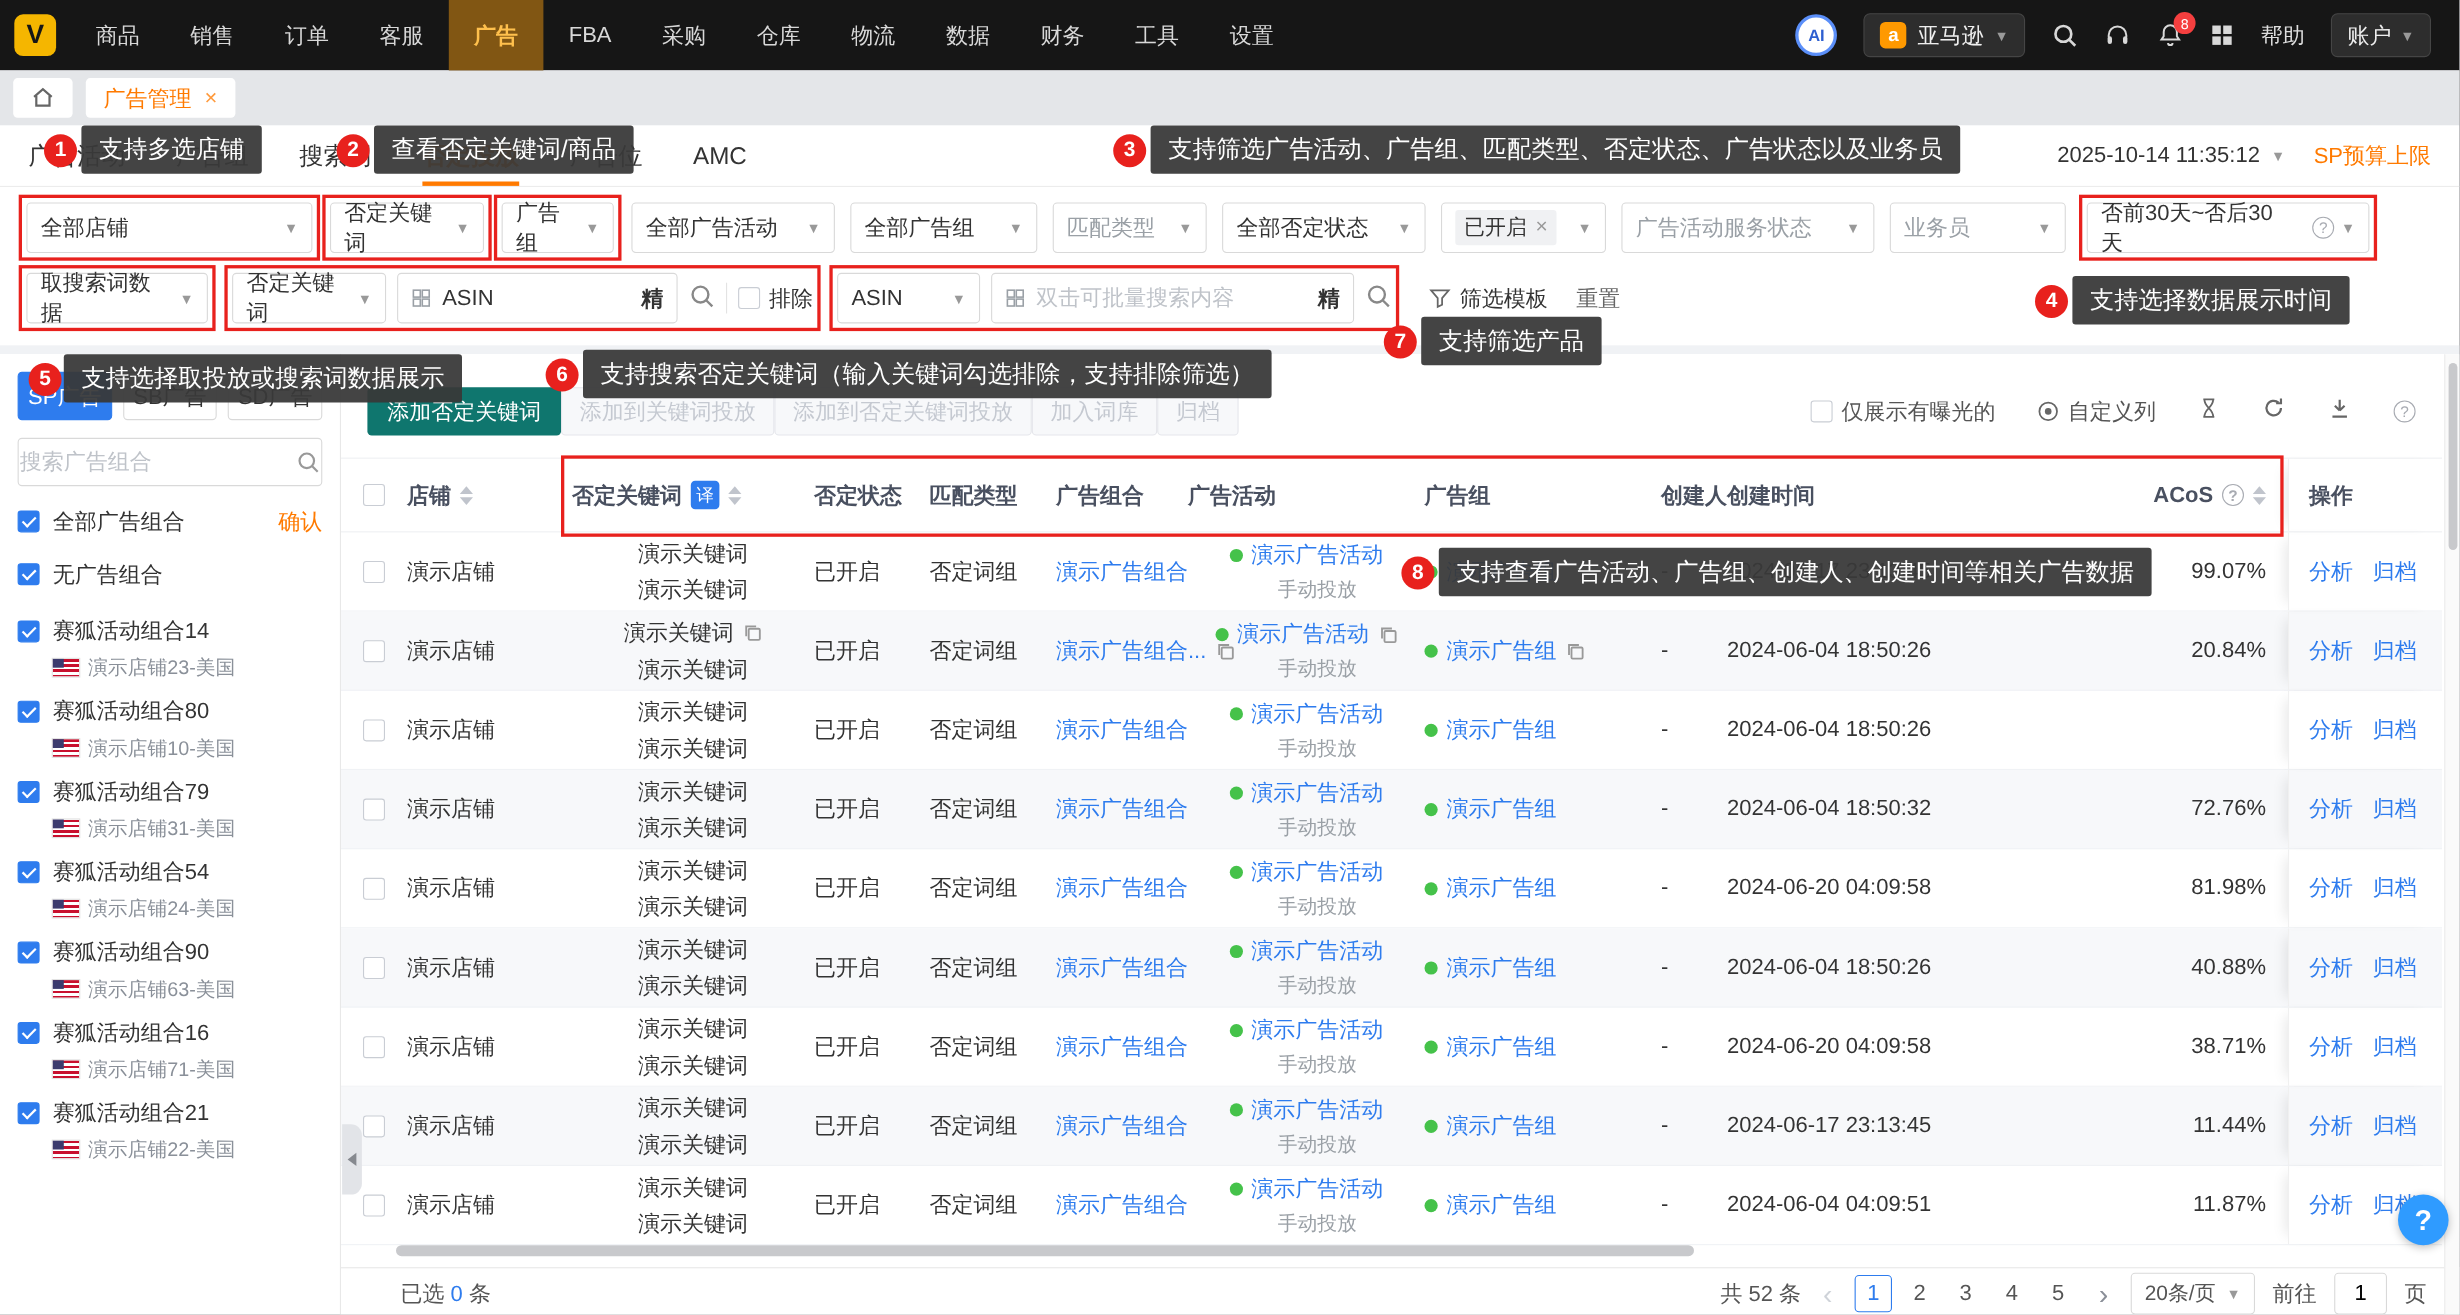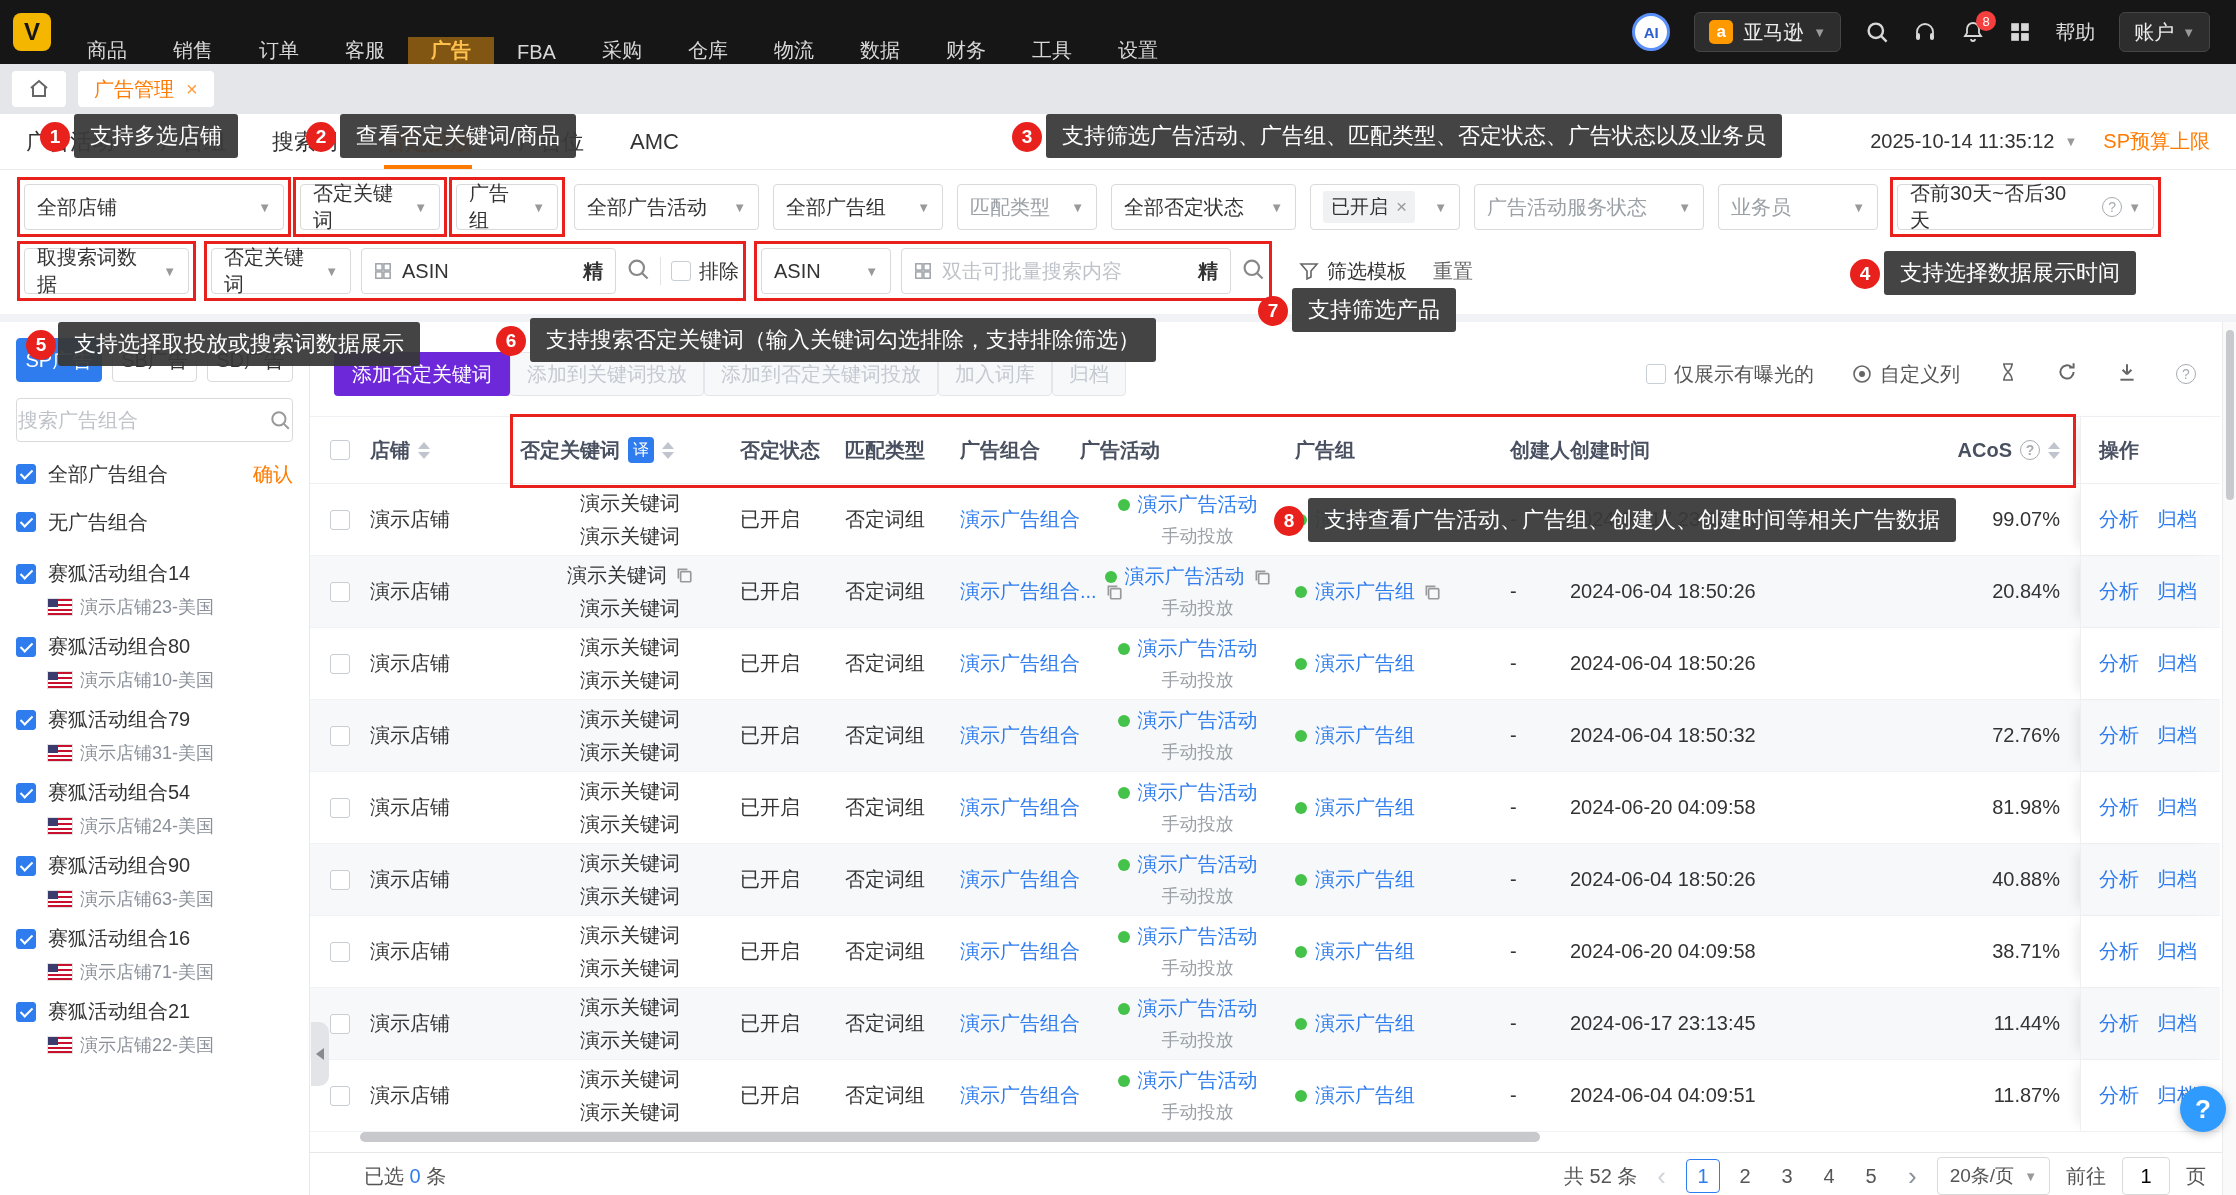--- a/index.html
+++ b/index.html
@@ -4,21 +4,21 @@
 <style>
   * { margin:0; padding:0; box-sizing:border-box; }
   body { background:#444; }
   .page { position:relative; width:2236px; height:1195px; background:#f0f2f5;
           font-family:"Liberation Sans","DejaVu Sans",sans-serif; color:#333; overflow:hidden; }
 
   
   .topnav { height:64px; background:#161616; display:flex; align-items:center; }
   .logo { width:64px; height:64px; display:flex; align-items:center; justify-content:center; }
   .logo-badge { width:38px; height:38px; background:#f5b600; border-radius:8px; display:flex; align-items:center; justify-content:center; color:#161616; font-weight:700; font-size:24px; }
-  .menu { display:flex; height:100%;align-items:flex-end; }
+  .menu { display:flex; height:100%; }
   .menu-item { display:flex; align-items:center; padding:0 23px; color:#d8d8d8; font-size:20px; cursor:pointer; }
   .menu-item:nth-child(5) { background:#815613; color:#ffc04d; font-weight:700; }
   .top-right { margin-left:auto; display:flex; align-items:center; gap:24px; padding-right:26px; }
   .ai-circle { width:38px; height:38px; border-radius:50%; background:#fff; border:3px solid #5b8ff9; color:#2e5fd0; font-weight:700; font-size:15px; display:flex; align-items:center; justify-content:center; }
   .mkt-pill { height:40px; background:#2d2d2d; border:1px solid #454545; border-radius:6px; display:flex; align-items:center; gap:10px; padding:0 14px; color:#eee; font-size:20px; }
   .amz-a { width:24px; height:24px; background:#ff9900; border-radius:5px; color:#fff; font-weight:700; font-size:17px; display:flex; align-items:center; justify-content:center; }
   .tn-icon { position:relative; display:flex; }
   .badge { position:absolute; top:-9px; right:-11px; min-width:20px; height:20px; background:#f53f3f; border-radius:10px; color:#fff; font-size:13px; display:flex; align-items:center; justify-content:center; padding:0 5px; }
   .tn-text { color:#ddd; font-size:20px; }
   .acct-pill { height:40px; background:#2d2d2d; border:1px solid #454545; border-radius:6px; display:flex; align-items:center; gap:8px; padding:0 14px; color:#eee; font-size:20px; }
@@ -76,21 +76,21 @@
   .flag { width:24px; height:16px; background:repeating-linear-gradient(180deg,#c8102e 0 2.4px,#fff 2.4px 4.8px); position:relative; flex-shrink:0; outline:1px solid #e2e2e2; }
   .flag::after { content:""; position:absolute; left:0; top:0; width:10px; height:8px; background:#3c3b6e; }
   .handle { position:absolute; left:311px; top:700px; width:18px; height:64px; background:#e2e4e8; border-radius:0 10px 10px 0; display:flex; align-items:center; justify-content:center; z-index:20; cursor:pointer; }
   .handle .tri { width:0; height:0; border:6px solid transparent; border-right:8px solid #86898f; margin-left:-6px; }
 
   .right-col { flex:1; display:flex; flex-direction:column; min-width:0; background:#fff; }
   .main { height:838px; position:relative; padding-right:16px; }
 
   
   .toolbar { height:94px; display:flex; align-items:center; padding:10px 24px 0; }
-  .btn-primary { height:44px; background:#6d28d9; color:#fff; border:none; border-radius:4px; padding:0 18px; font-size:20px; display:flex; align-items:center; cursor:pointer; font-family:inherit; }
+  .btn-primary { height:44px; background:#0f766e; color:#fff; border:none; border-radius:4px; padding:0 18px; font-size:20px; display:flex; align-items:center; cursor:pointer; font-family:inherit; }
   .btn-disabled { height:44px; background:#f7f8fa; border:1px solid #e5e6eb; color:#c5c9d1; border-radius:4px; padding:0 16px; font-size:20px; display:flex; align-items:center; font-family:inherit; }
   .tb-right { margin-left:auto; display:flex; align-items:center; gap:38px; color:#555; font-size:20px; }
   .tbr-item { display:flex; align-items:center; gap:8px; cursor:pointer; }
 
   
   .thead { display:flex; align-items:center; height:68px; border-top:1px solid #eef0f3; border-bottom:1px solid #eef0f3; position:relative; font-size:20px; color:#495060; font-weight:700; }
   .red-thead { position:absolute; left:200px; top:-3px; width:1566px; height:74px; border:3px solid #e8211d; pointer-events:none; z-index:6; }
   .cell { display:flex; align-items:center; flex-shrink:0; }
   .c-check { width:60px; justify-content:center; }
   .c-shop { width:150px; }

